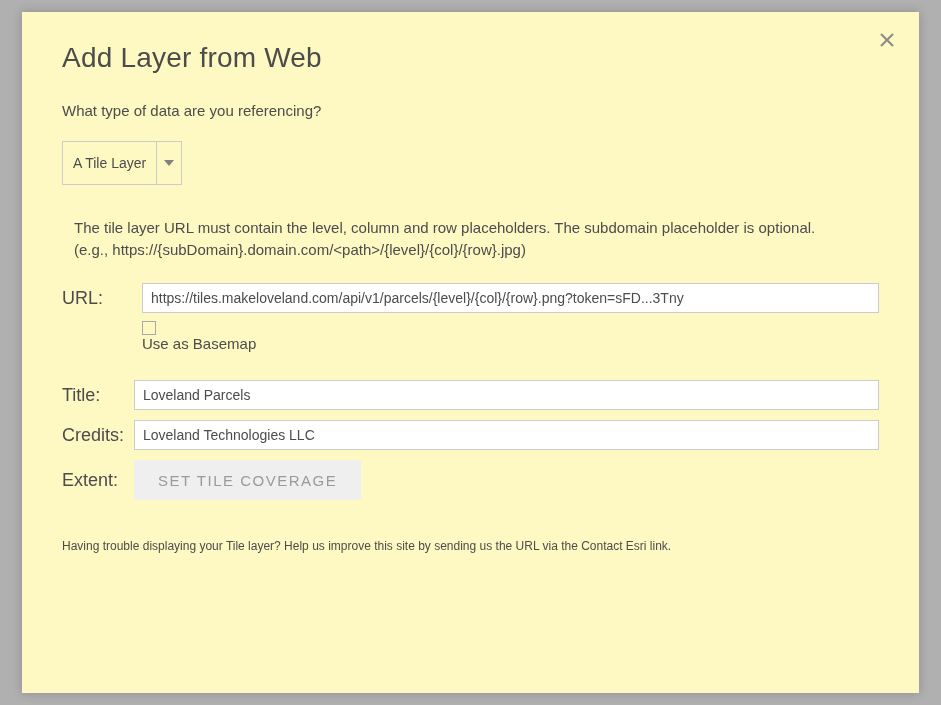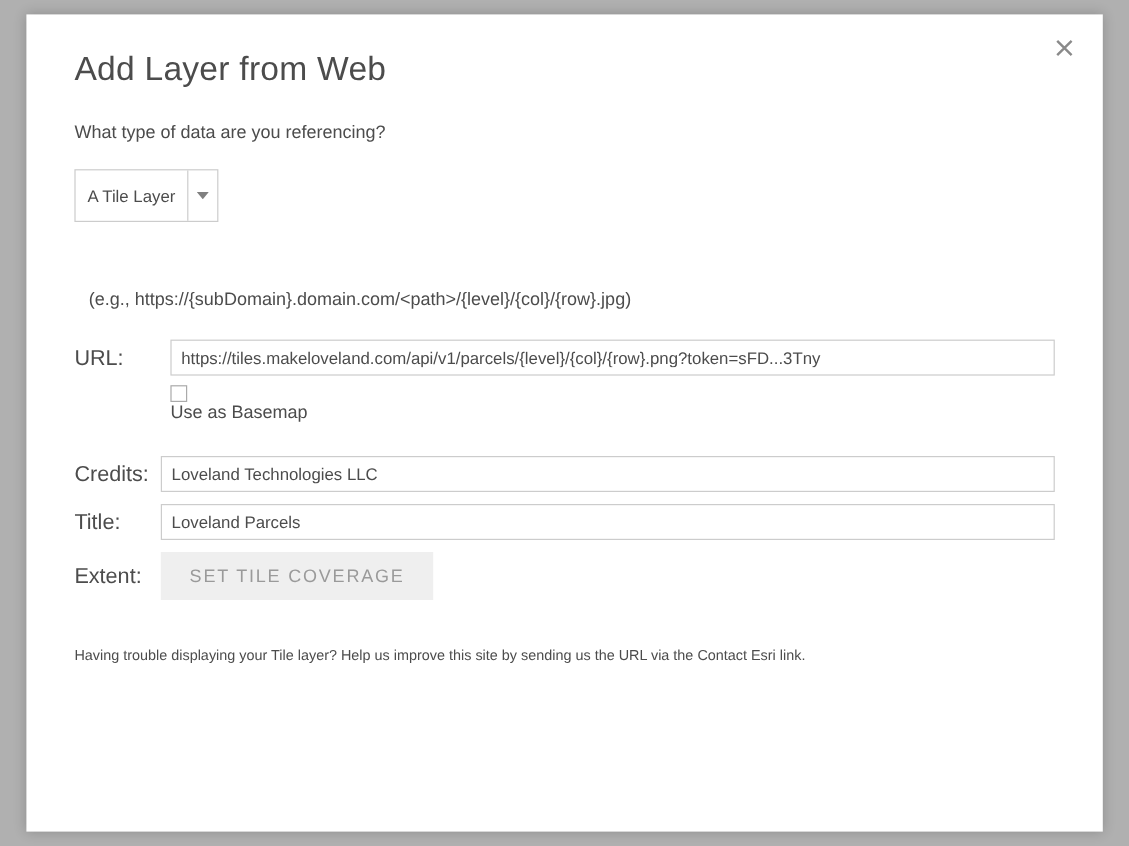--- a/index.html
+++ b/index.html
@@ -20,21 +20,21 @@
       inset: 0;
       background: #e0e0e0;
       opacity: 0.5;
     }
     .modal {
       position: absolute;
       top: 12px;
       left: 22px;
       right: 22px;
       bottom: 12px;
-      background: #ffffff;
+      background: #fef9c3;
       padding: 30px 40px 30px 40px;
       box-shadow: 0 0 10px rgba(0,0,0,0.2);
       display: flex;
       flex-direction: column;
     }
     .close-btn {
       position: absolute;
       top: 16px;
       right: 20px;
       width: 24px;
@@ -211,45 +211,45 @@
   <div class="select-wrap">
     <div class="select-value">A Tile Layer</div>
     <div class="select-arrow">
       <svg viewBox="0 0 10 6">
         <path d="M0 0 L5 6 L10 0 Z"></path>
       </svg>
     </div>
   </div>
 
   <div class="description">
-    <br>
+    <span>The tile layer URL must contain the level, column and row placeholders. The subdomain placeholder is optional.</span><br>
     <span>(e.g., https://{subDomain}.domain.com/&lt;path&gt;/{level}/{col}/{row}.jpg)</span>
   </div>
 
   <div class="url-section">
     <div class="form-row">
       <div class="form-label">URL:</div>
       <input type="text" class="text-input" value="https://tiles.makeloveland.com/api/v1/parcels/{level}/{col}/{row}.png?token=sFD...3Tny" style="">
     </div>
     <div class="checkbox-row">
       <div class="checkbox"></div>
       <div class="checkbox-label">Use as Basemap</div>
     </div>
   </div>
 
   <div class="fields-section">
     <div class="form-row">
+      <div class="form-label form-label-narrow">Title:</div>
+      <input type="text" class="text-input" value="Loveland Parcels" style="">
+    </div>
+    <div class="form-row">
       <div class="form-label form-label-narrow">Credits:</div>
       <input type="text" class="text-input" value="Loveland Technologies LLC" style="">
     </div>
     <div class="form-row">
-      <div class="form-label form-label-narrow">Title:</div>
-      <input type="text" class="text-input" value="Loveland Parcels" style="">
-    </div>
-    <div class="form-row">
       <div class="form-label form-label-narrow">Extent:</div>
       <button class="coverage-btn">SET TILE COVERAGE</button>
     </div>
   </div>
 
   <div class="help-text">Having trouble displaying your Tile layer? Help us improve this site by sending us the URL via the Contact Esri link.</div>
 
 
 </div>
 

